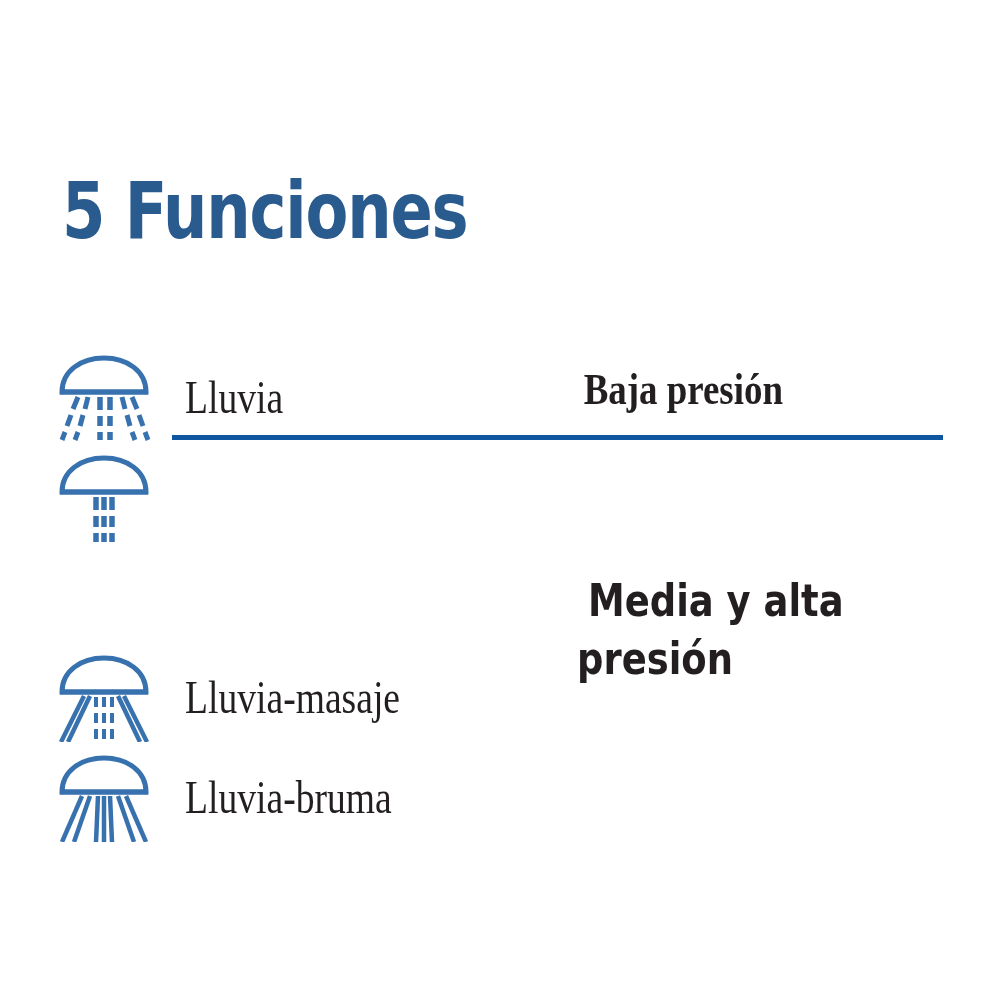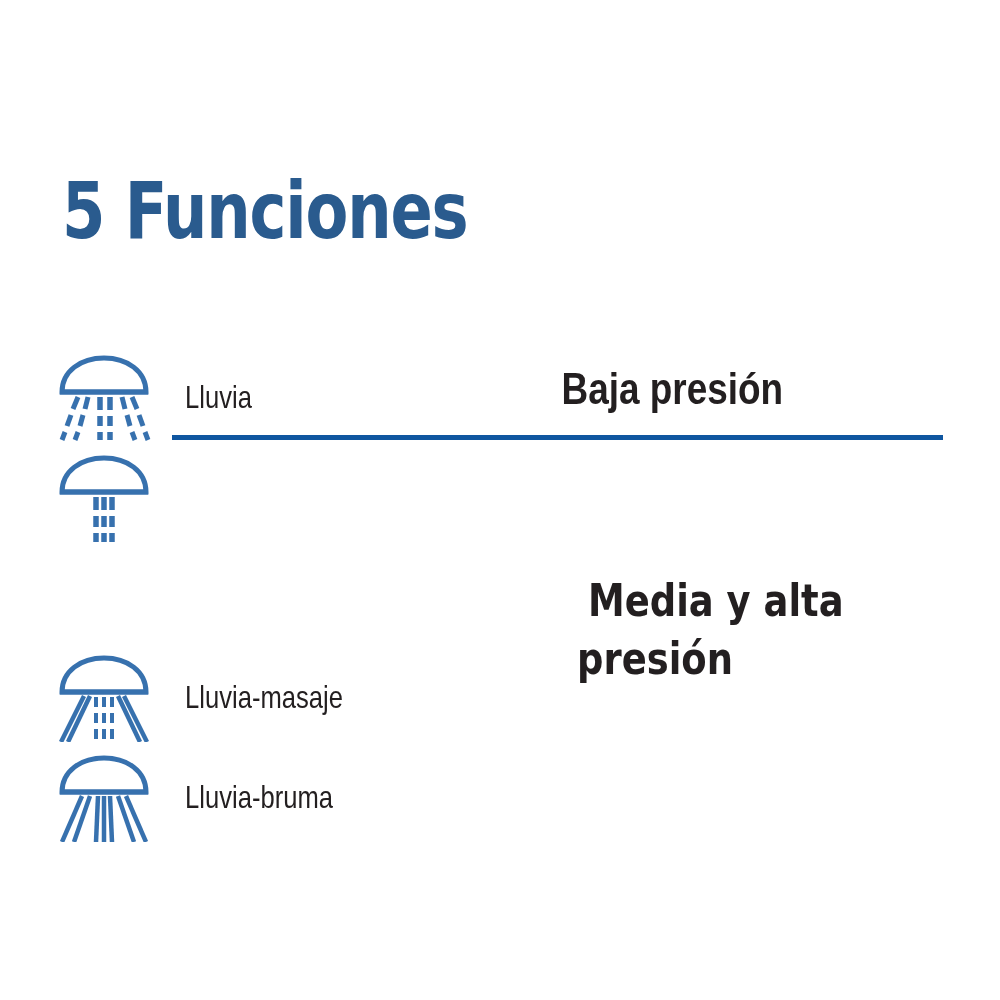--- a/index.html
+++ b/index.html
@@ -74,41 +74,41 @@
     display: block;
     width: 100px;
     height: 88px;
   }
 
   .label-cell {
     position: absolute;
     left: 185px;
     top: 50%;
     transform: translateY(-50%);
-    font-family: Liberation Sans, sans-serif;
-    font-size: 32px;
+    font-family: Liberation Serif, serif;
+    font-size: 47px;
     font-weight: 400;
     color: #231f20;
     line-height: 1.05;
     white-space: nowrap;
   }
   .label-cell > span {
     display: inline-block;
     transform: scaleX(0.80);
     transform-origin: left center;
   }
 
   
   #pressure-low {
     position: absolute;
     right: 58px;
     top: 365px;
     width: 420px;
     text-align: right;
-    font-family: Liberation Sans, sans-serif;
+    font-family: Liberation Serif, serif;
     font-size: 45px;
     font-weight: 700;
     color: #231f20;
     line-height: 1.08;
     white-space: nowrap;
   }
   #pressure-low > span {
     display: inline-block;
     transform: scaleX(0.82);
     transform-origin: right center;

